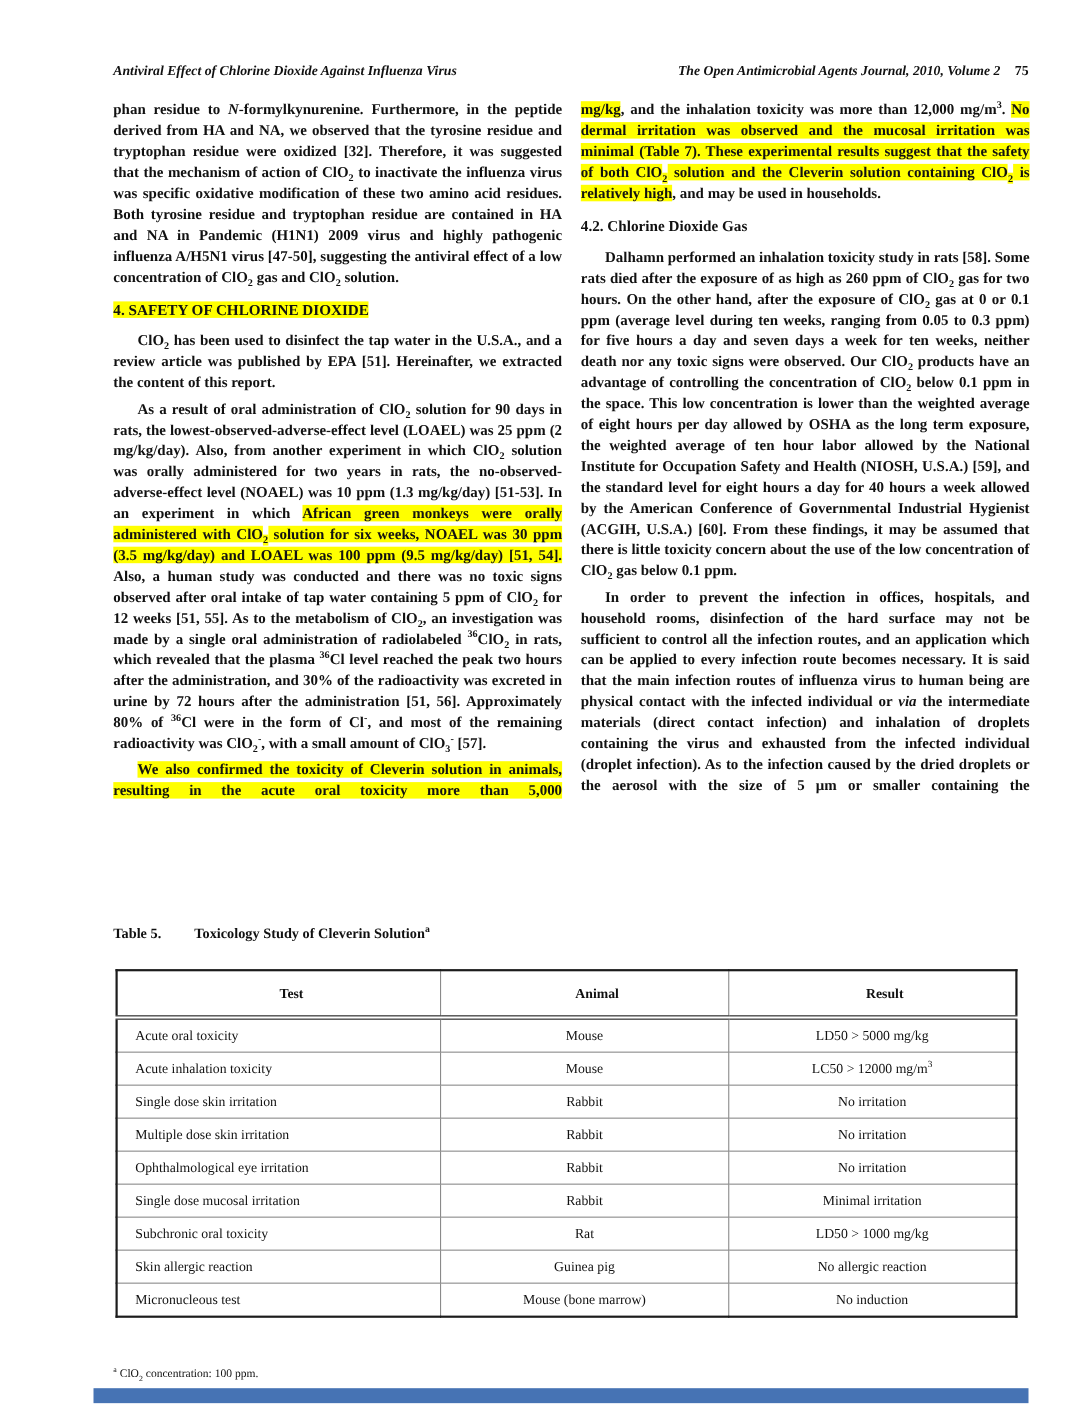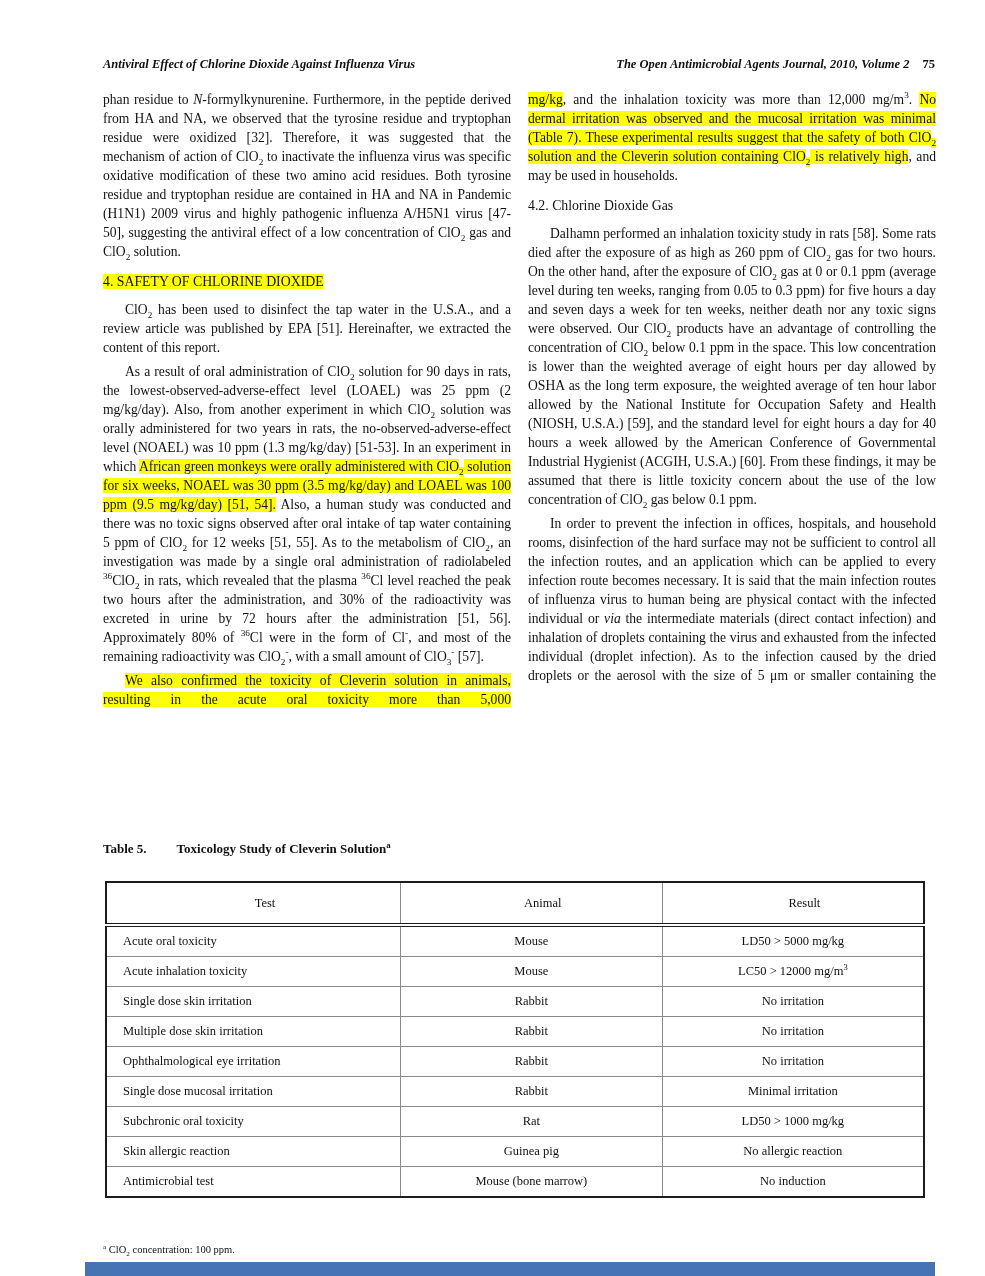--- a/index.html
+++ b/index.html
@@ -12,39 +12,39 @@
     position:absolute; top:57px; left:103px; width:832px;
     display:flex; justify-content:space-between; align-items:baseline;
     font-size:12.5px; font-weight:bold; font-style:italic; white-space:nowrap;gap:36px;
   }
   .pageno { font-style:normal; margin-left:13px; }
   .columns {
     position:absolute; top:90px; left:103px; width:833px;
     display:flex; gap:17px;
   }
   .col { width:408px; font-size:13.6px; line-height:19px; text-align:justify; }
-  .bp { margin:0 0 5px 0; }
+  .bp { margin:0 0 5px 0;font-weight:bold; }
   .ind { text-indent:22px; }
   .cont { text-align-last:justify; }
-  .hd { font-weight:normal; margin:11px 12px 9px 0; font-size:13.8px; text-align:justify; }
+  .hd { font-weight:bold; margin:11px 12px 9px 0; font-size:13.8px; text-align:justify; }
   .hl { background:#ffff00; }
   .it { font-style:italic; }
   sub, sup { font-size:0.68em; line-height:0; }
   .table-caption {
     position:absolute; top:841px; left:103px;
     font-weight:bold; font-size:13px;
   }
   .cap-label { display:inline-block; margin-right:30px; }
   .tox-table {
     position:absolute; top:881px; left:105px; width:820px;
     border-collapse:collapse; font-size:12.5px;
     border:2px solid #1c1c1c;
   }
   .tox-table th {
-    font-weight:normal; text-align:center; height:38px;
+    font-weight:bold; text-align:center; height:38px;
     border:1px solid #8a8a8a; border-bottom:4px double #1c1c1c;padding-left:24px;
   }
   .tox-table td {
     height:27px; border:1px solid #8a8a8a; text-align:center;
   }
   .tox-table td.c-test { text-align:left; padding-left:16px; }
   .tox-table col.w1 { width:36%; } .tox-table col.w2 { width:32%; } .tox-table col.w3 { width:32%; }
   .footnote { position:absolute; top:1244px; left:103px; font-size:10.5px; }
   .bottom-bar {
     position:absolute; left:85px; bottom:0; width:850px; height:14px;
@@ -131,21 +131,21 @@
         <td class="c-test"><span>Subchronic oral toxicity</span></td>
         <td><span>Rat</span></td>
         <td><span>LD50 &gt; 1000 mg/kg</span></td>
       </tr>
       <tr>
         <td class="c-test"><span>Skin allergic reaction</span></td>
         <td><span>Guinea pig</span></td>
         <td><span>No allergic reaction</span></td>
       </tr>
       <tr>
-        <td class="c-test"><span>Antimicrobial test</span></td>
+        <td class="c-test"><span>Micronucleous test</span></td>
         <td><span>Mouse (bone marrow)</span></td>
         <td><span>No induction</span></td>
       </tr>
     </tbody>
   </table>
 
   <div class="footnote"><sup>a</sup><span> ClO</span><sub>2</sub><span> concentration: 100 ppm.</span></div>
 
   <div class="bottom-bar"></div>
 

